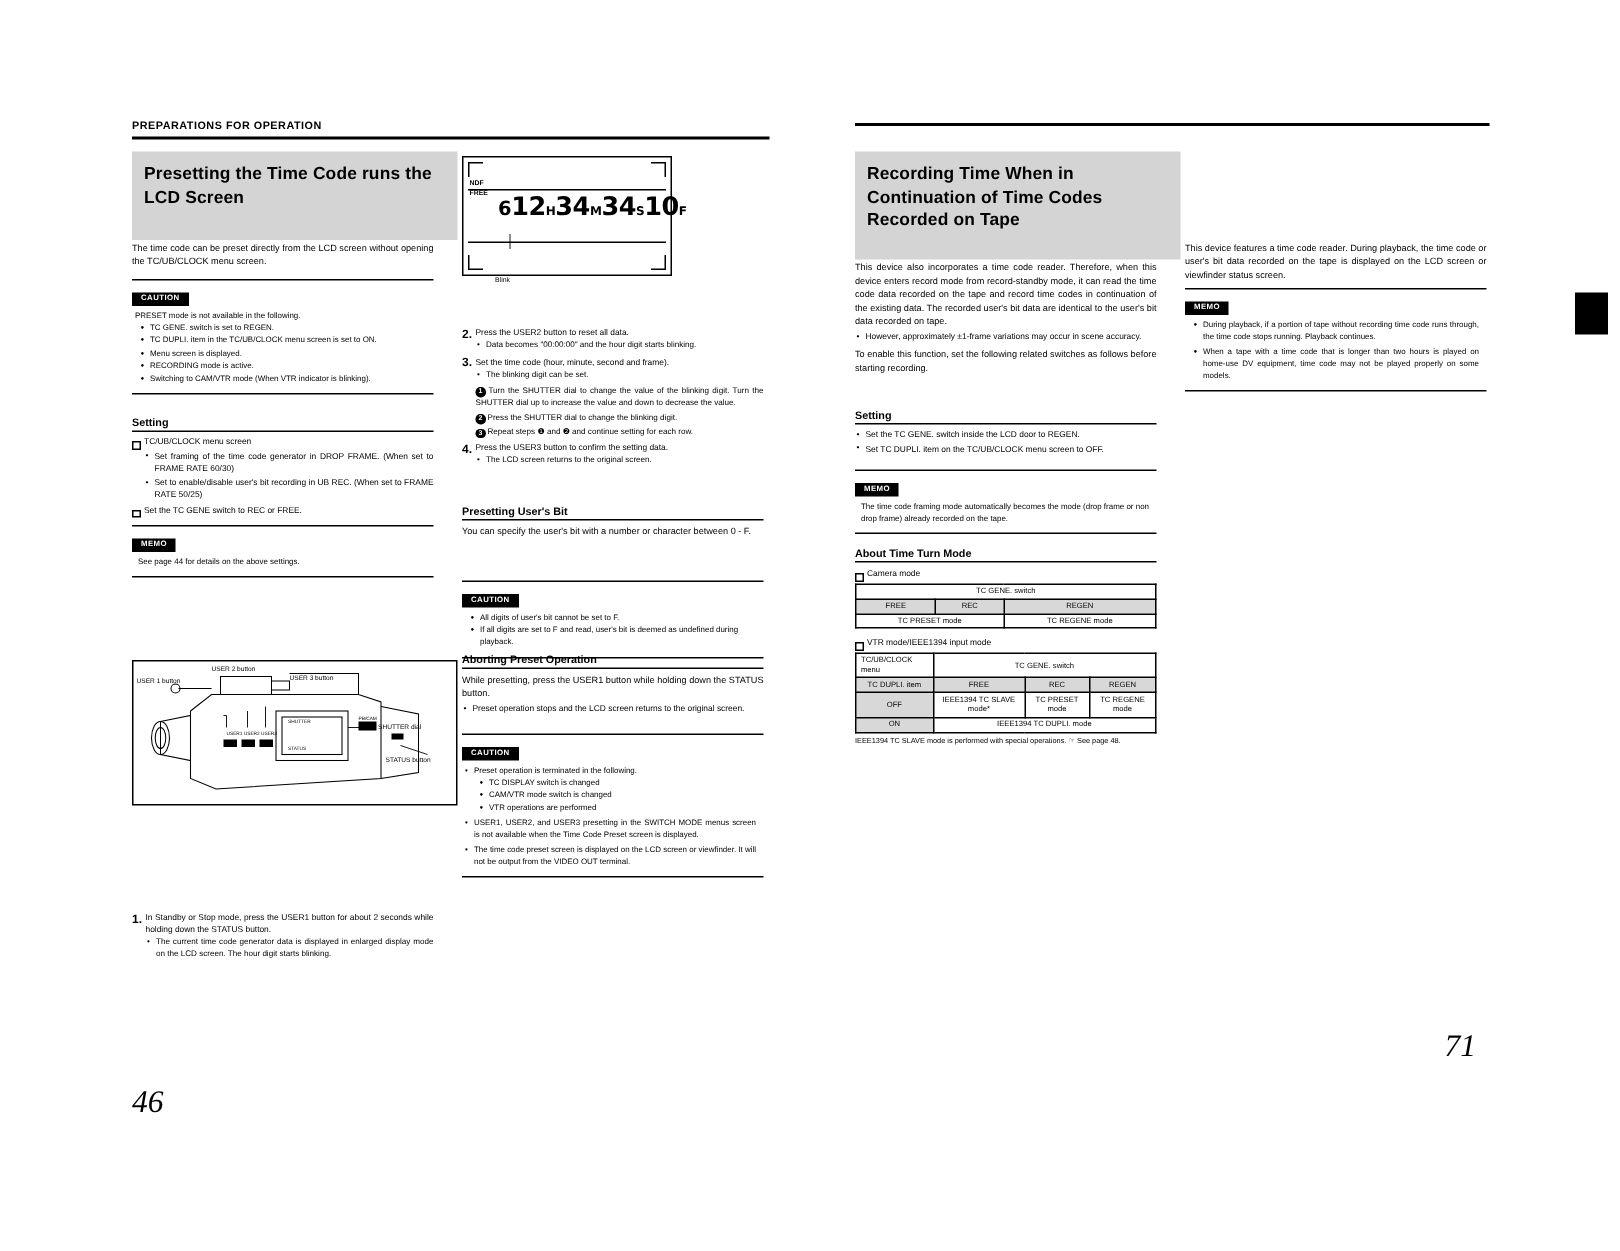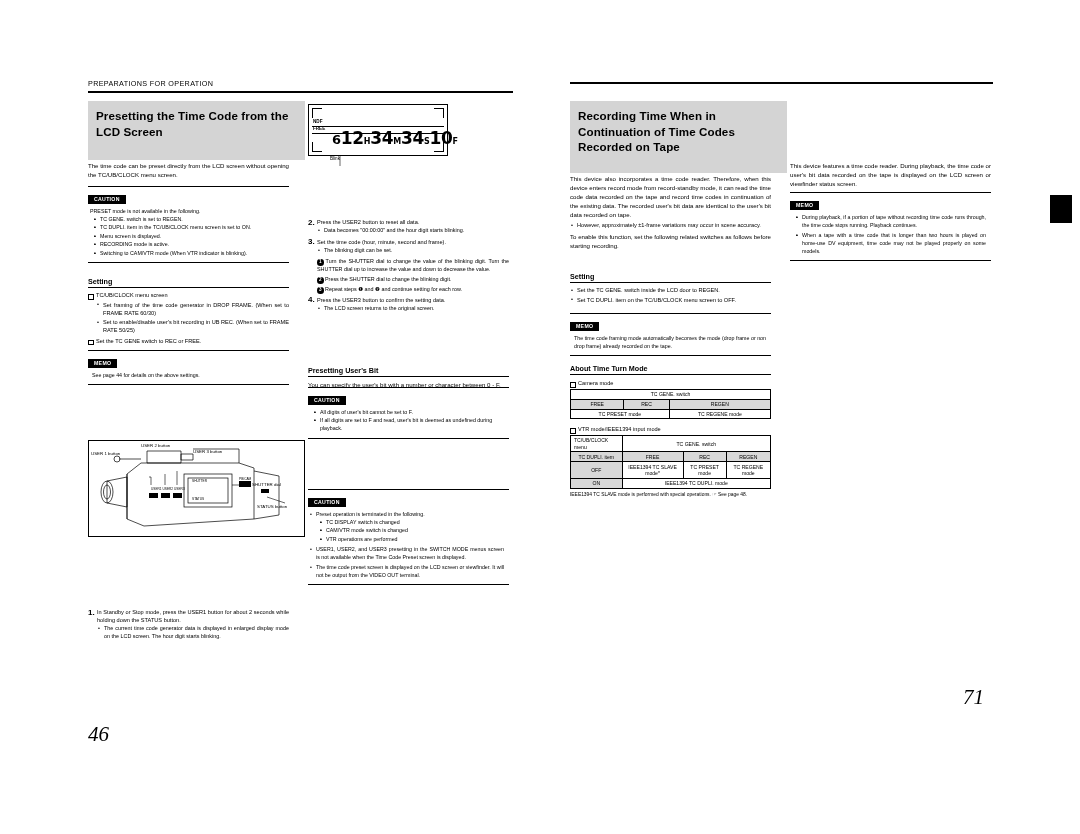--- a/index.html
+++ b/index.html
@@ -1,20 +1,20 @@
 <!DOCTYPE html>
 <html><head>
 <meta charset="utf-8">
 <style>
   html,body{margin:0;padding:0;background:#ffffff;}
   body{width:1080px;height:834px;font-family:"Liberation Sans",sans-serif;color:#000;position:relative;overflow:hidden;}
   .page{position:absolute;left:0;top:0;width:1080px;height:834px;}
 
   
-  .h-sec{font-size:7.2px;font-weight:normal;letter-spacing:.35px;}
+  .h-sec{font-size:7.2px;font-weight:bold;letter-spacing:.35px;}
   .body-t{font-size:6.1px;line-height:1.48;text-align:justify;}
   .tiny-t{font-size:5.2px;line-height:1.42;}
 
   
   .rule-thick{border-top:2.2px solid #000;}
   .rule-thin{border-top:.8px solid #000;}
 
   
   .title-band{background:#d4d4d4;padding:7px 8px 8px 8px;}
   .title-band h1{margin:0;font-size:11.6px;font-weight:bold;line-height:1.34;letter-spacing:.1px;}
@@ -43,21 +43,21 @@
   .sub-b:before{content:"•";position:absolute;left:1px;}
   .circ{display:inline-block;width:6.5px;height:6.5px;border-radius:50%;background:#000;color:#fff;
         font-size:4.6px;line-height:6.5px;text-align:center;vertical-align:-.5px;font-weight:bold;}
 
   
   table.tc{border-collapse:collapse;width:100%;font-size:5.1px;}
   table.tc td{border:.6px solid #000;padding:1.3px 2px;text-align:center;line-height:1.25;}
   .shade{background:#d8d8d8;}
 
   
-  .lcd-wrap{position:relative;width:140px;height:52px;margin:0 auto;}
+  .lcd-wrap{position:relative;width:140px;height:80px;margin:0 auto;}
   .lcd-outer{position:absolute;inset:0;border:1.2px solid #000;}
   .lcd-digits{position:absolute;left:6px;top:16px;font-family:"DejaVu Sans",sans-serif;font-weight:bold;font-size:17px;letter-spacing:-.3px;}
   .lcd-digits .sm{font-size:8px;font-weight:bold;}
   .lcd-left{position:absolute;left:5px;top:15px;font-size:4.6px;font-weight:bold;line-height:1.5;}
   .lcd-corner{position:absolute;width:9px;height:9px;border:1.4px solid #000;}
 
   
   .cam-box{position:relative;width:215px;height:95px;border:.7px solid #000;background:#fff;}
   .cam-lbl{position:absolute;font-size:4.4px;white-space:nowrap;}
 
@@ -70,21 +70,21 @@
 <body>
 
 <div class="page">
 
   <div style="position:absolute;left:88px;top:79px;width:425px;">
     <div class="h-sec">PREPARATIONS FOR OPERATION</div>
     <div class="rule-thick" style="margin-top:3px;"></div>
   </div>
 
   <div class="title-band" style="position:absolute;left:88px;top:101px;width:201px;height:44px;">
-    <h1>Presetting the Time Code from the LCD Screen</h1>
+    <h1>Presetting the Time Code runs the LCD Screen</h1>
   </div>
 
   <div style="position:absolute;left:88px;top:161px;width:201px;">
     <div class="body-t">The time code can be preset directly from the LCD screen without opening the TC/UB/CLOCK menu screen.</div>
   </div>
 
   <div style="position:absolute;left:88px;top:186px;width:201px;">
     <div class="rule-thin"></div>
     <div class="note-tab">CAUTION</div>
     <div class="note-body" style="padding-left:2px;">
@@ -230,37 +230,44 @@
     </div>
     <div class="step" style="margin-top:2px;">
       <div class="step-n">4.</div>
       <div class="step-b">
         <span>Press the USER3 button to confirm the setting data.</span>
         <div class="sub-b">The LCD screen returns to the original screen.</div>
       </div>
     </div>
   </div>
 
-  <div style="position:absolute;left:308px;top:366px;width:201px;">
+  <div style="position:absolute;left:308px;top:336px;width:201px;">
     <span class="sub-h">Presetting User's Bit</span>
     <div class="body-t" style="margin-top:3px;">You can specify the user's bit with a number or character between 0 - F.</div>
   </div>
 
   <div style="position:absolute;left:308px;top:387px;width:201px;">
     <div class="rule-thin"></div>
     <div class="note-tab">CAUTION</div>
     <div class="note-body" style="padding-left:2px;">
       <ul style="margin:0;padding-left:4px;list-style:none;">
         <li style="position:relative;padding-left:6px;"><span style="position:absolute;left:0;">•</span><span>All digits of user's bit cannot be set to F.</span></li>
         <li style="position:relative;padding-left:6px;"><span style="position:absolute;left:0;">•</span><span>If all digits are set to F and read, user's bit is deemed as undefined during playback.</span></li>
       </ul>
     </div>
     <div class="rule-thin"></div>
   </div>
 
+  <div style="position:absolute;left:308px;top:435px;width:201px;">
+    <span class="sub-h">Aborting Preset Operation</span>
+    <div class="body-t" style="margin-top:3px;">While presetting, press the USER1 button while holding down the STATUS button.</div>
+    <ul class="plain" style="margin-top:2px;">
+      <li><span>Preset operation stops and the LCD screen returns to the original screen.</span></li>
+    </ul>
+  </div>
 
   <div style="position:absolute;left:308px;top:489px;width:201px;">
     <div class="rule-thin"></div>
     <div class="note-tab">CAUTION</div>
     <div class="note-body" style="padding-left:2px;">
       <div style="position:relative;padding-left:6px;"><span style="position:absolute;left:0;">•</span><span>Preset operation is terminated in the following.</span></div>
       <ul style="margin:0;padding-left:10px;list-style:none;">
         <li style="position:relative;padding-left:6px;"><span style="position:absolute;left:0;">•</span><span>TC DISPLAY switch is changed</span></li>
         <li style="position:relative;padding-left:6px;"><span style="position:absolute;left:0;">•</span><span>CAM/VTR mode switch is changed</span></li>
         <li style="position:relative;padding-left:6px;"><span style="position:absolute;left:0;">•</span><span>VTR operations are performed</span></li>

